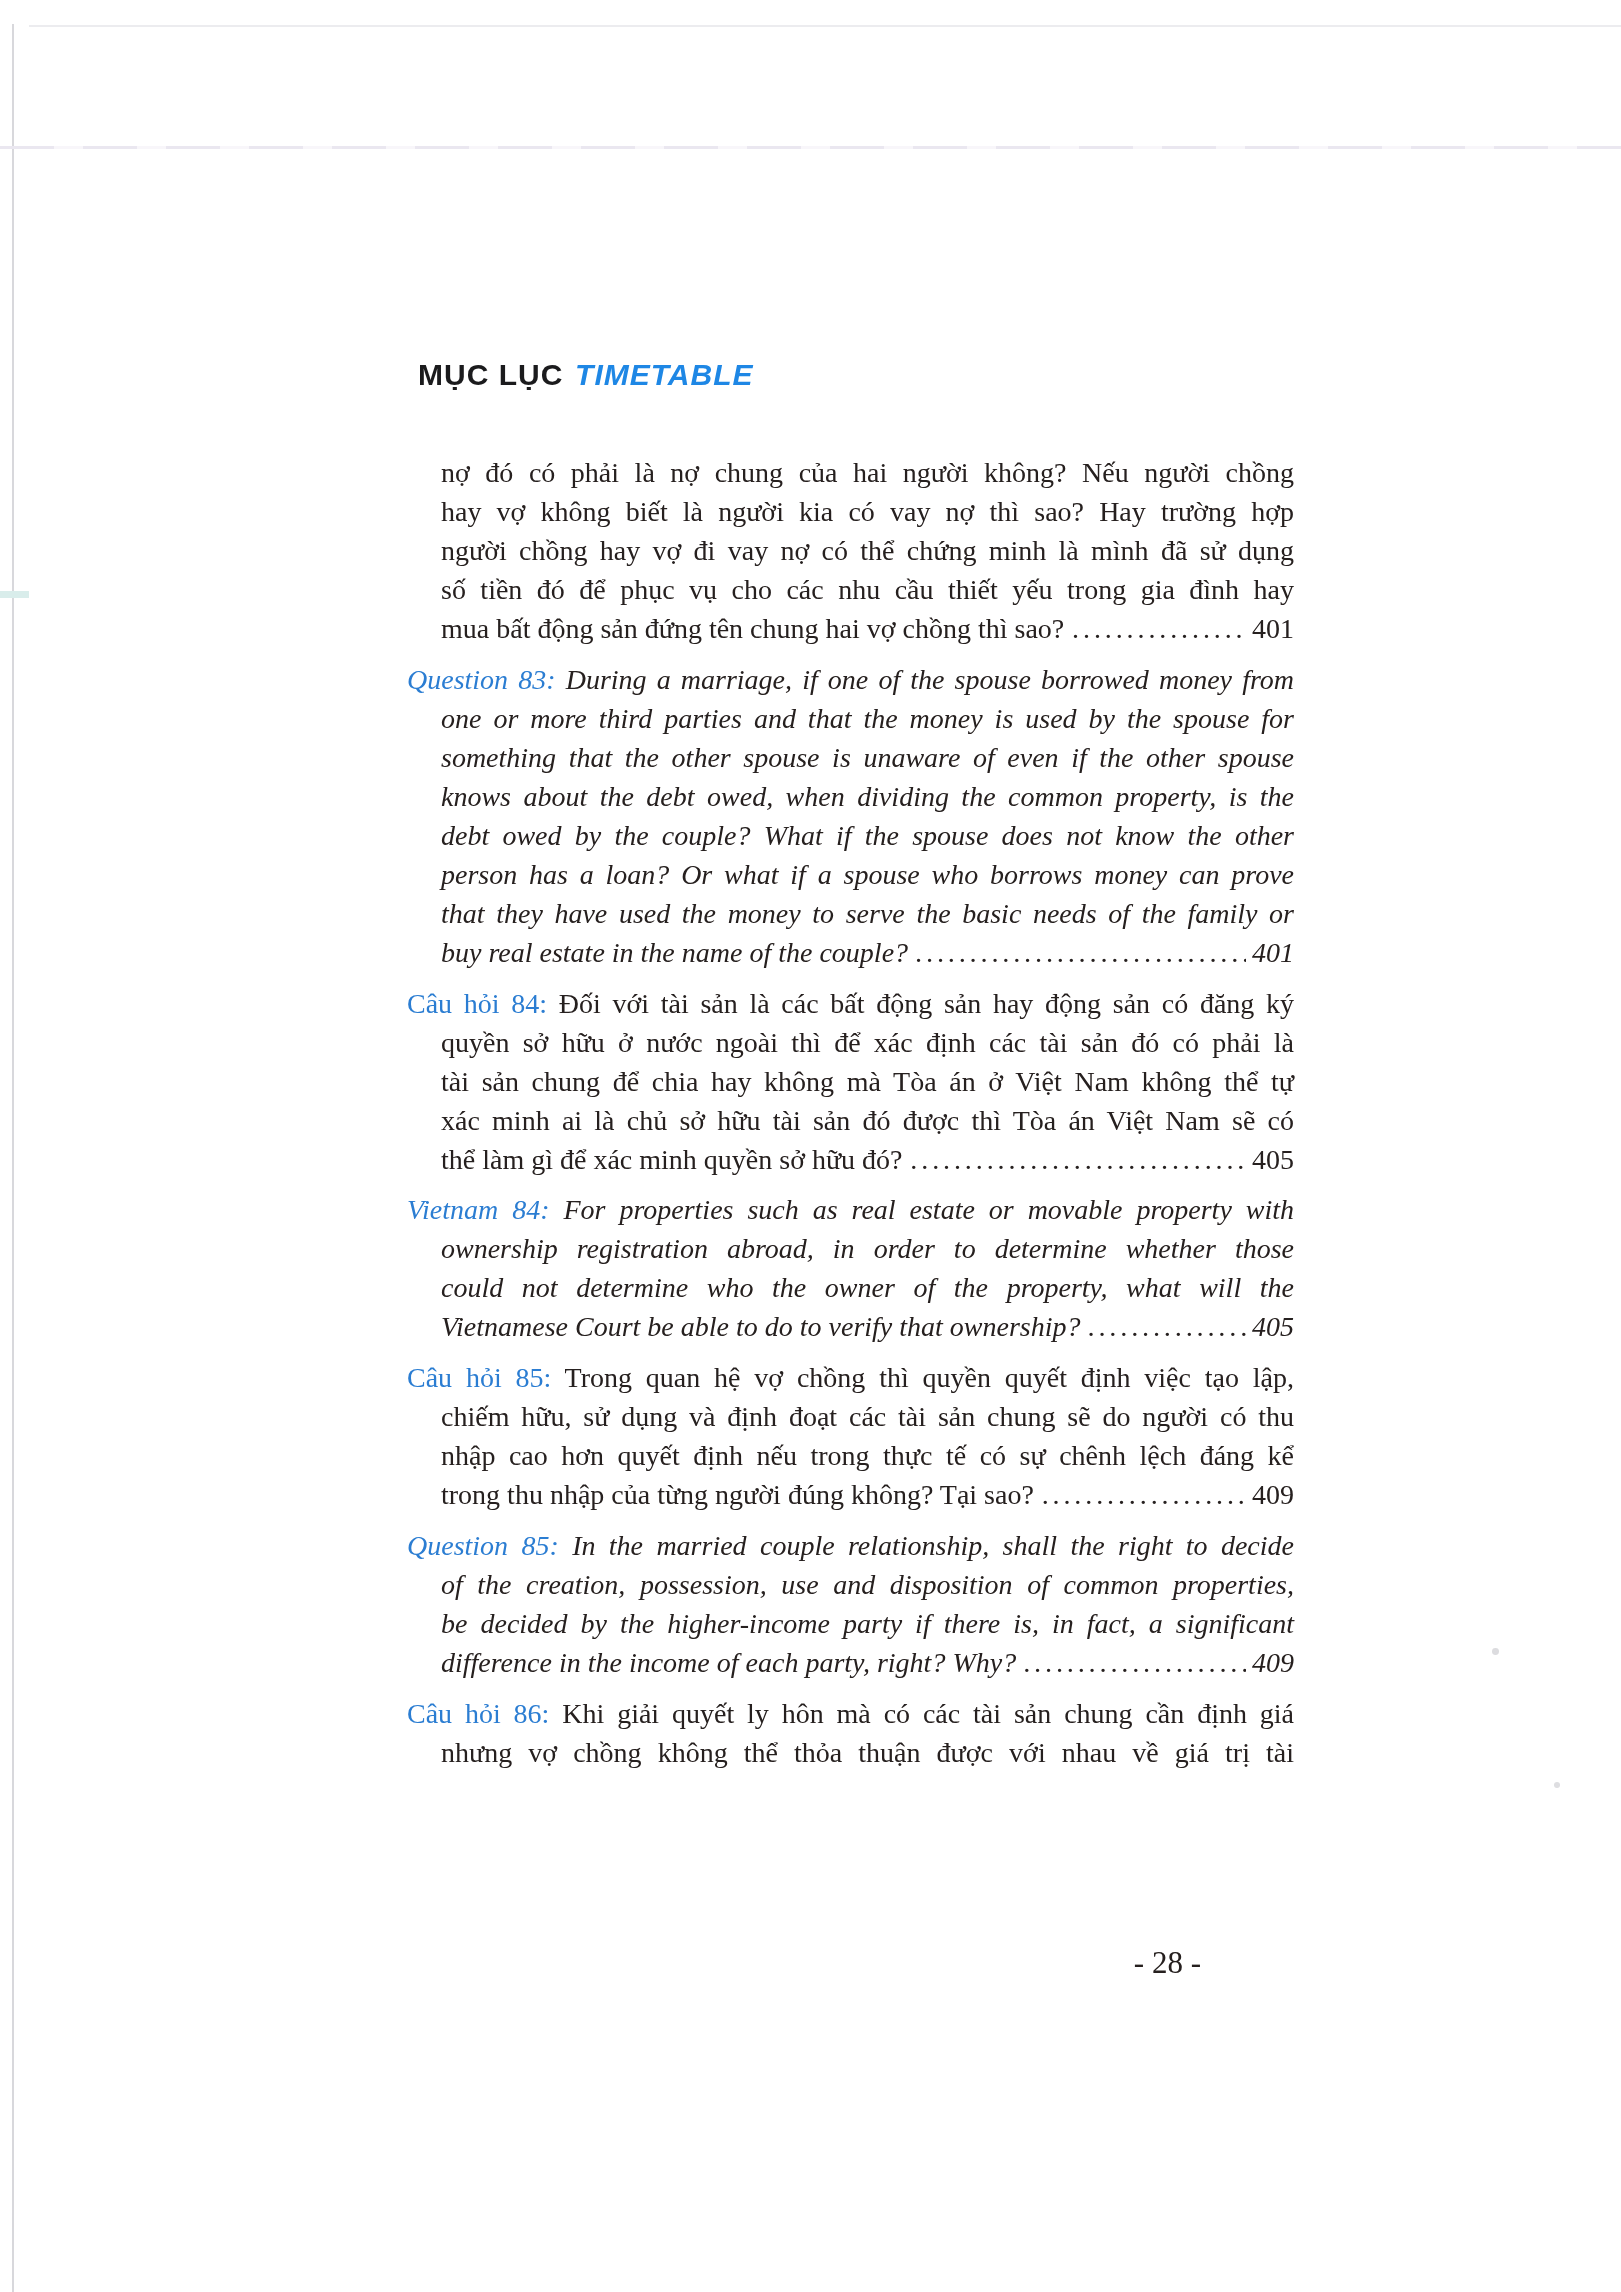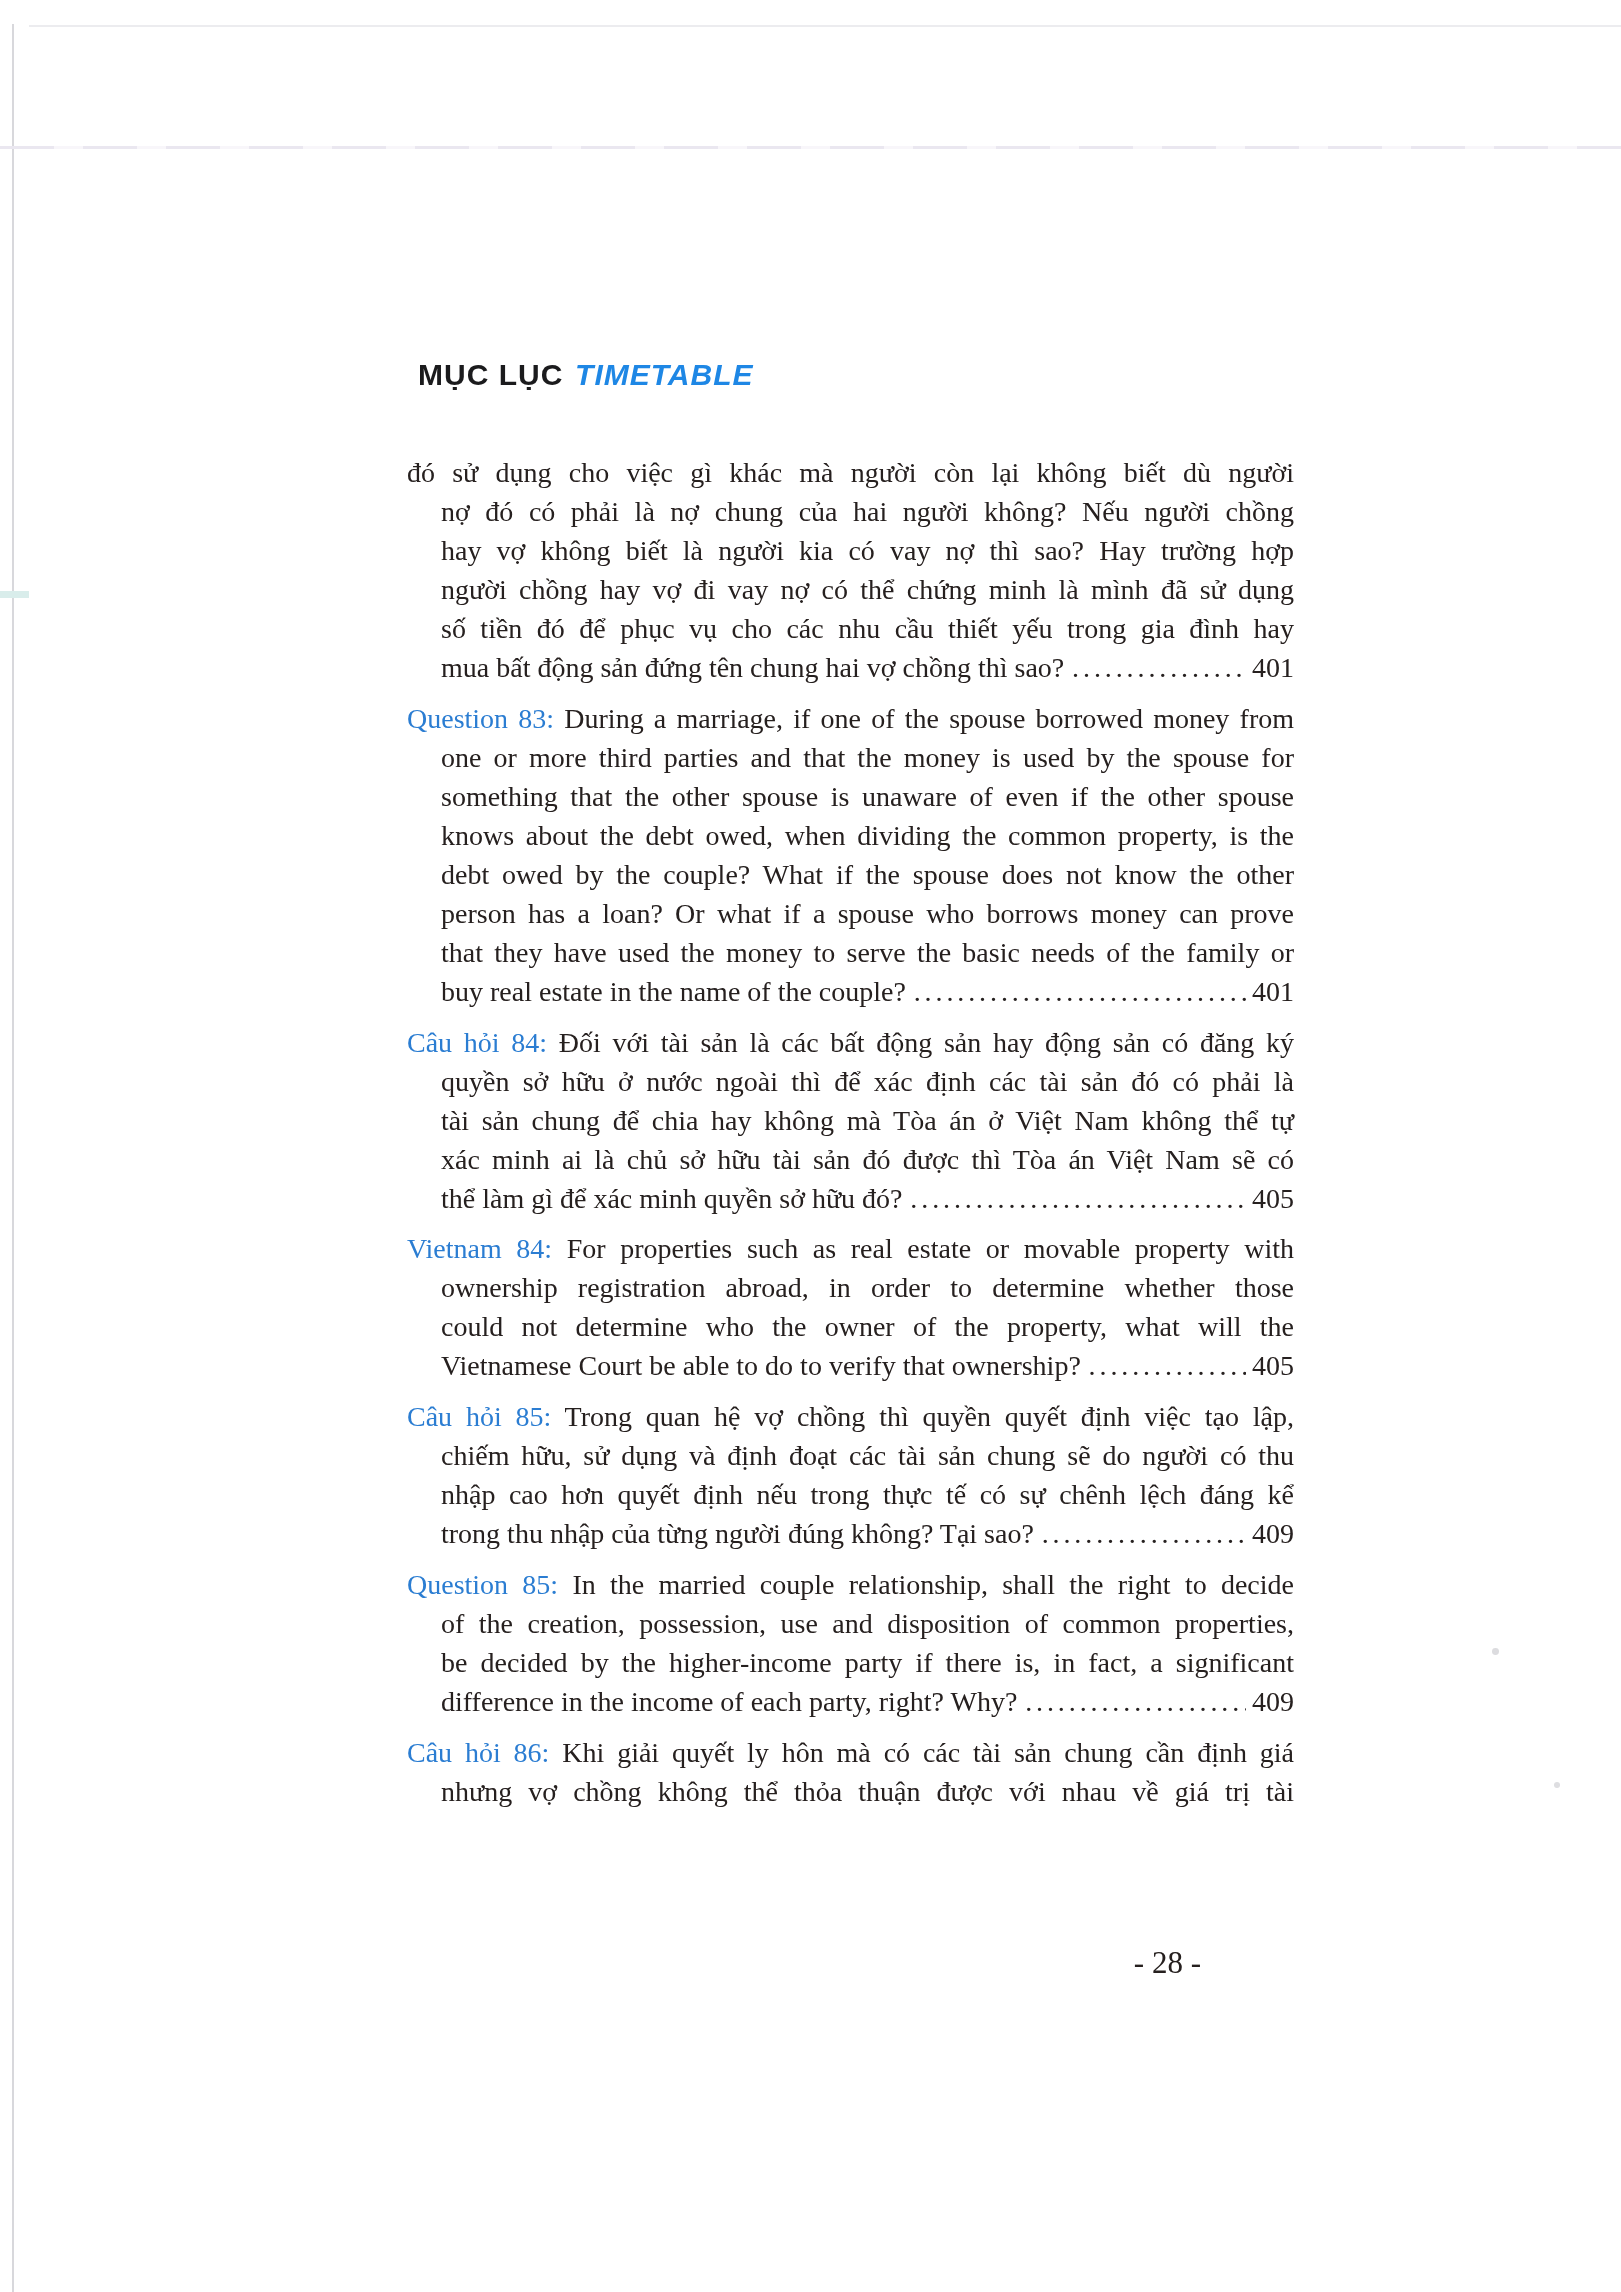--- a/index.html
+++ b/index.html
@@ -29,21 +29,21 @@
   .header .vi { color:#1b1b1d; letter-spacing:1px; }
   .header .en { color:#1e87e5; font-style:italic; margin-left:11.8px; letter-spacing:1px; }
 
   
   .toc {
     position:absolute; left:407px; top:441px; width:887px;
     box-sizing:border-box; padding-left:34px;
     font-size:28px; line-height:39px;
   }
   .toc-entry { margin-bottom:11.8px; }
-  .toc-entry.italic { }
+  .toc-entry.italic { font-style:italic; }
   .tline { text-align:justify; text-align-last:justify; }
   .tline.first { margin-left:-34px; }
   .toc-label { color:#2b7dd2; }
   .endline { display:flex; align-items:baseline; }
   .end-text { white-space:nowrap; flex:0 0 auto; }
   .leader { flex:1 1 auto; overflow:hidden; white-space:nowrap; letter-spacing:3.9px; margin:0 5.9px 0 7.8px; }
   .pagenum { flex:0 0 auto; white-space:nowrap; }
 
   
   .footer {
@@ -61,21 +61,20 @@
   <div class="teal-mark"></div>
   <div class="smudge-1"></div>
   <div class="smudge-2"></div>
 
   <div class="header">
     <span class="vi">MỤC LỤC</span><span class="en">TIMETABLE</span>
   </div>
 
   <div class="toc" id="toc">
       <div class="toc-entry">
-        <div class="tline first">đó sử dụng cho việc gì khác mà người còn lại không biết dù người</div>
         <div class="tline">nợ đó có phải là nợ chung của hai người không? Nếu người chồng</div>
         <div class="tline">hay vợ không biết là người kia có vay nợ thì sao? Hay trường hợp</div>
         <div class="tline">người chồng hay vợ đi vay nợ có thể chứng minh là mình đã sử dụng</div>
         <div class="tline">số tiền đó để phục vụ cho các nhu cầu thiết yếu trong gia đình hay</div>
         <div class="endline">
           <span class="end-text">mua bất động sản đứng tên chung hai vợ chồng thì sao?</span>
           <span class="leader">....................................................................................................................................................................................</span>
           <span class="pagenum">401</span>
         </div>
       </div>

